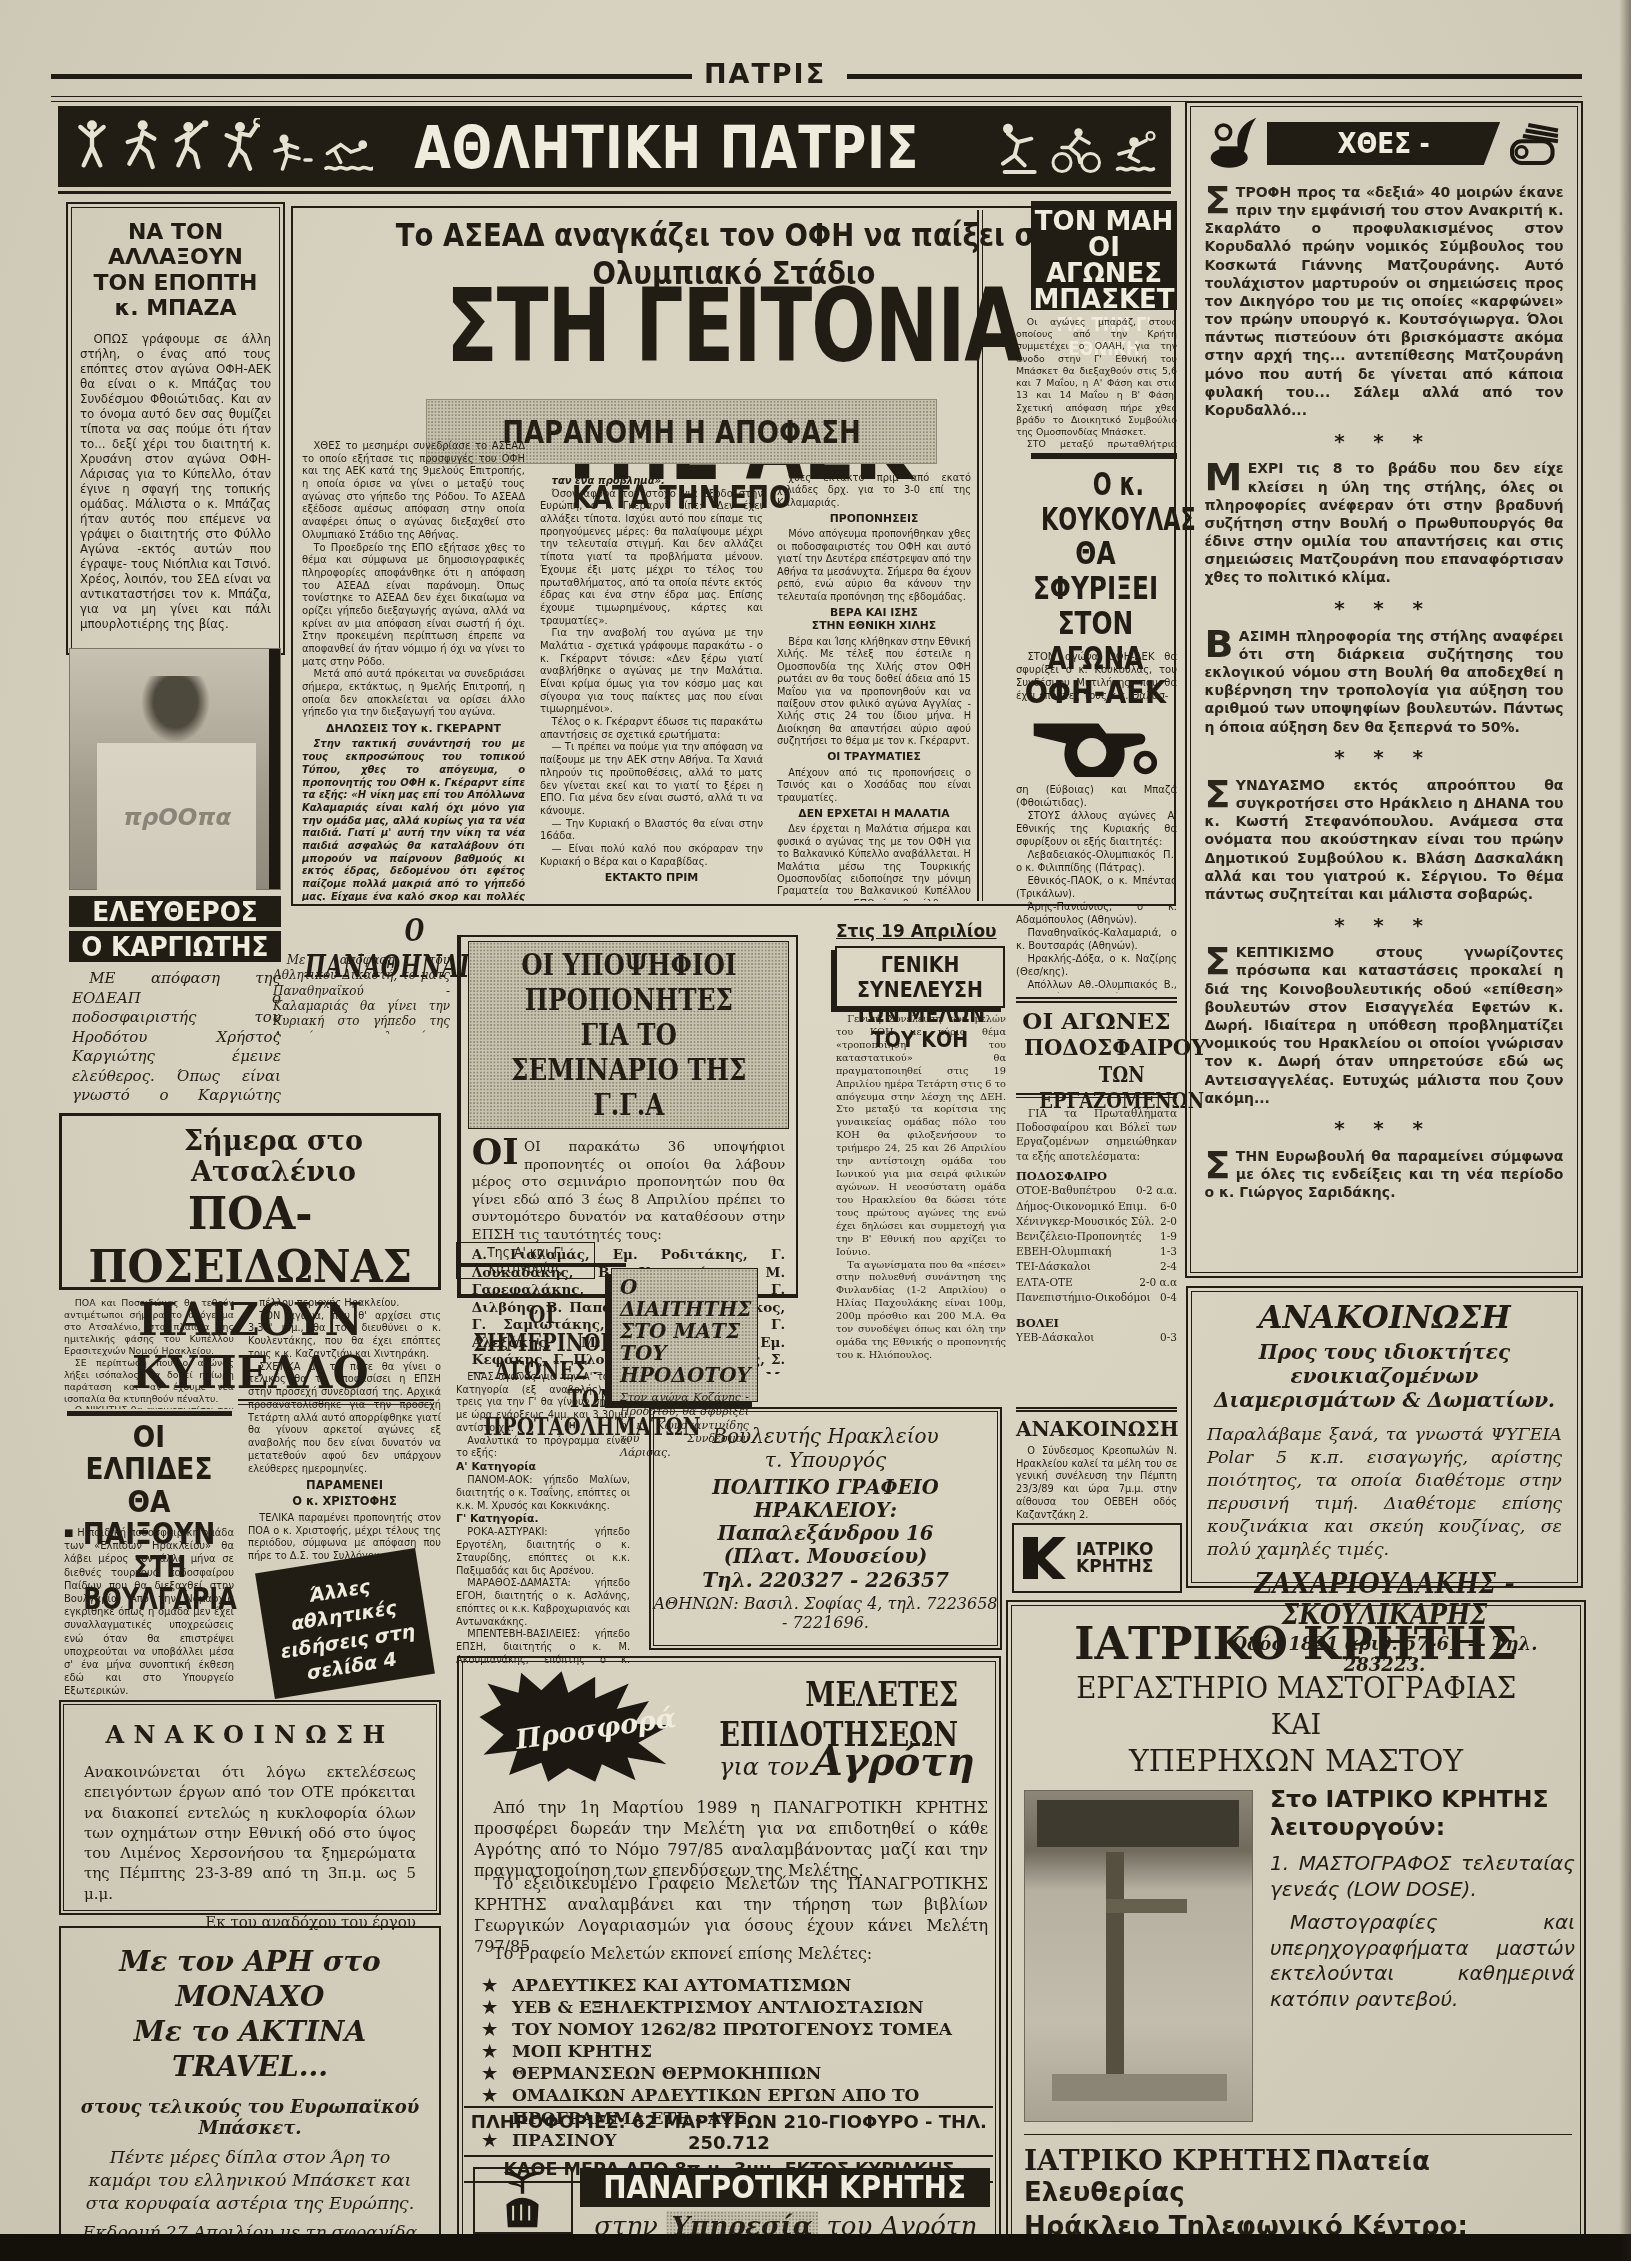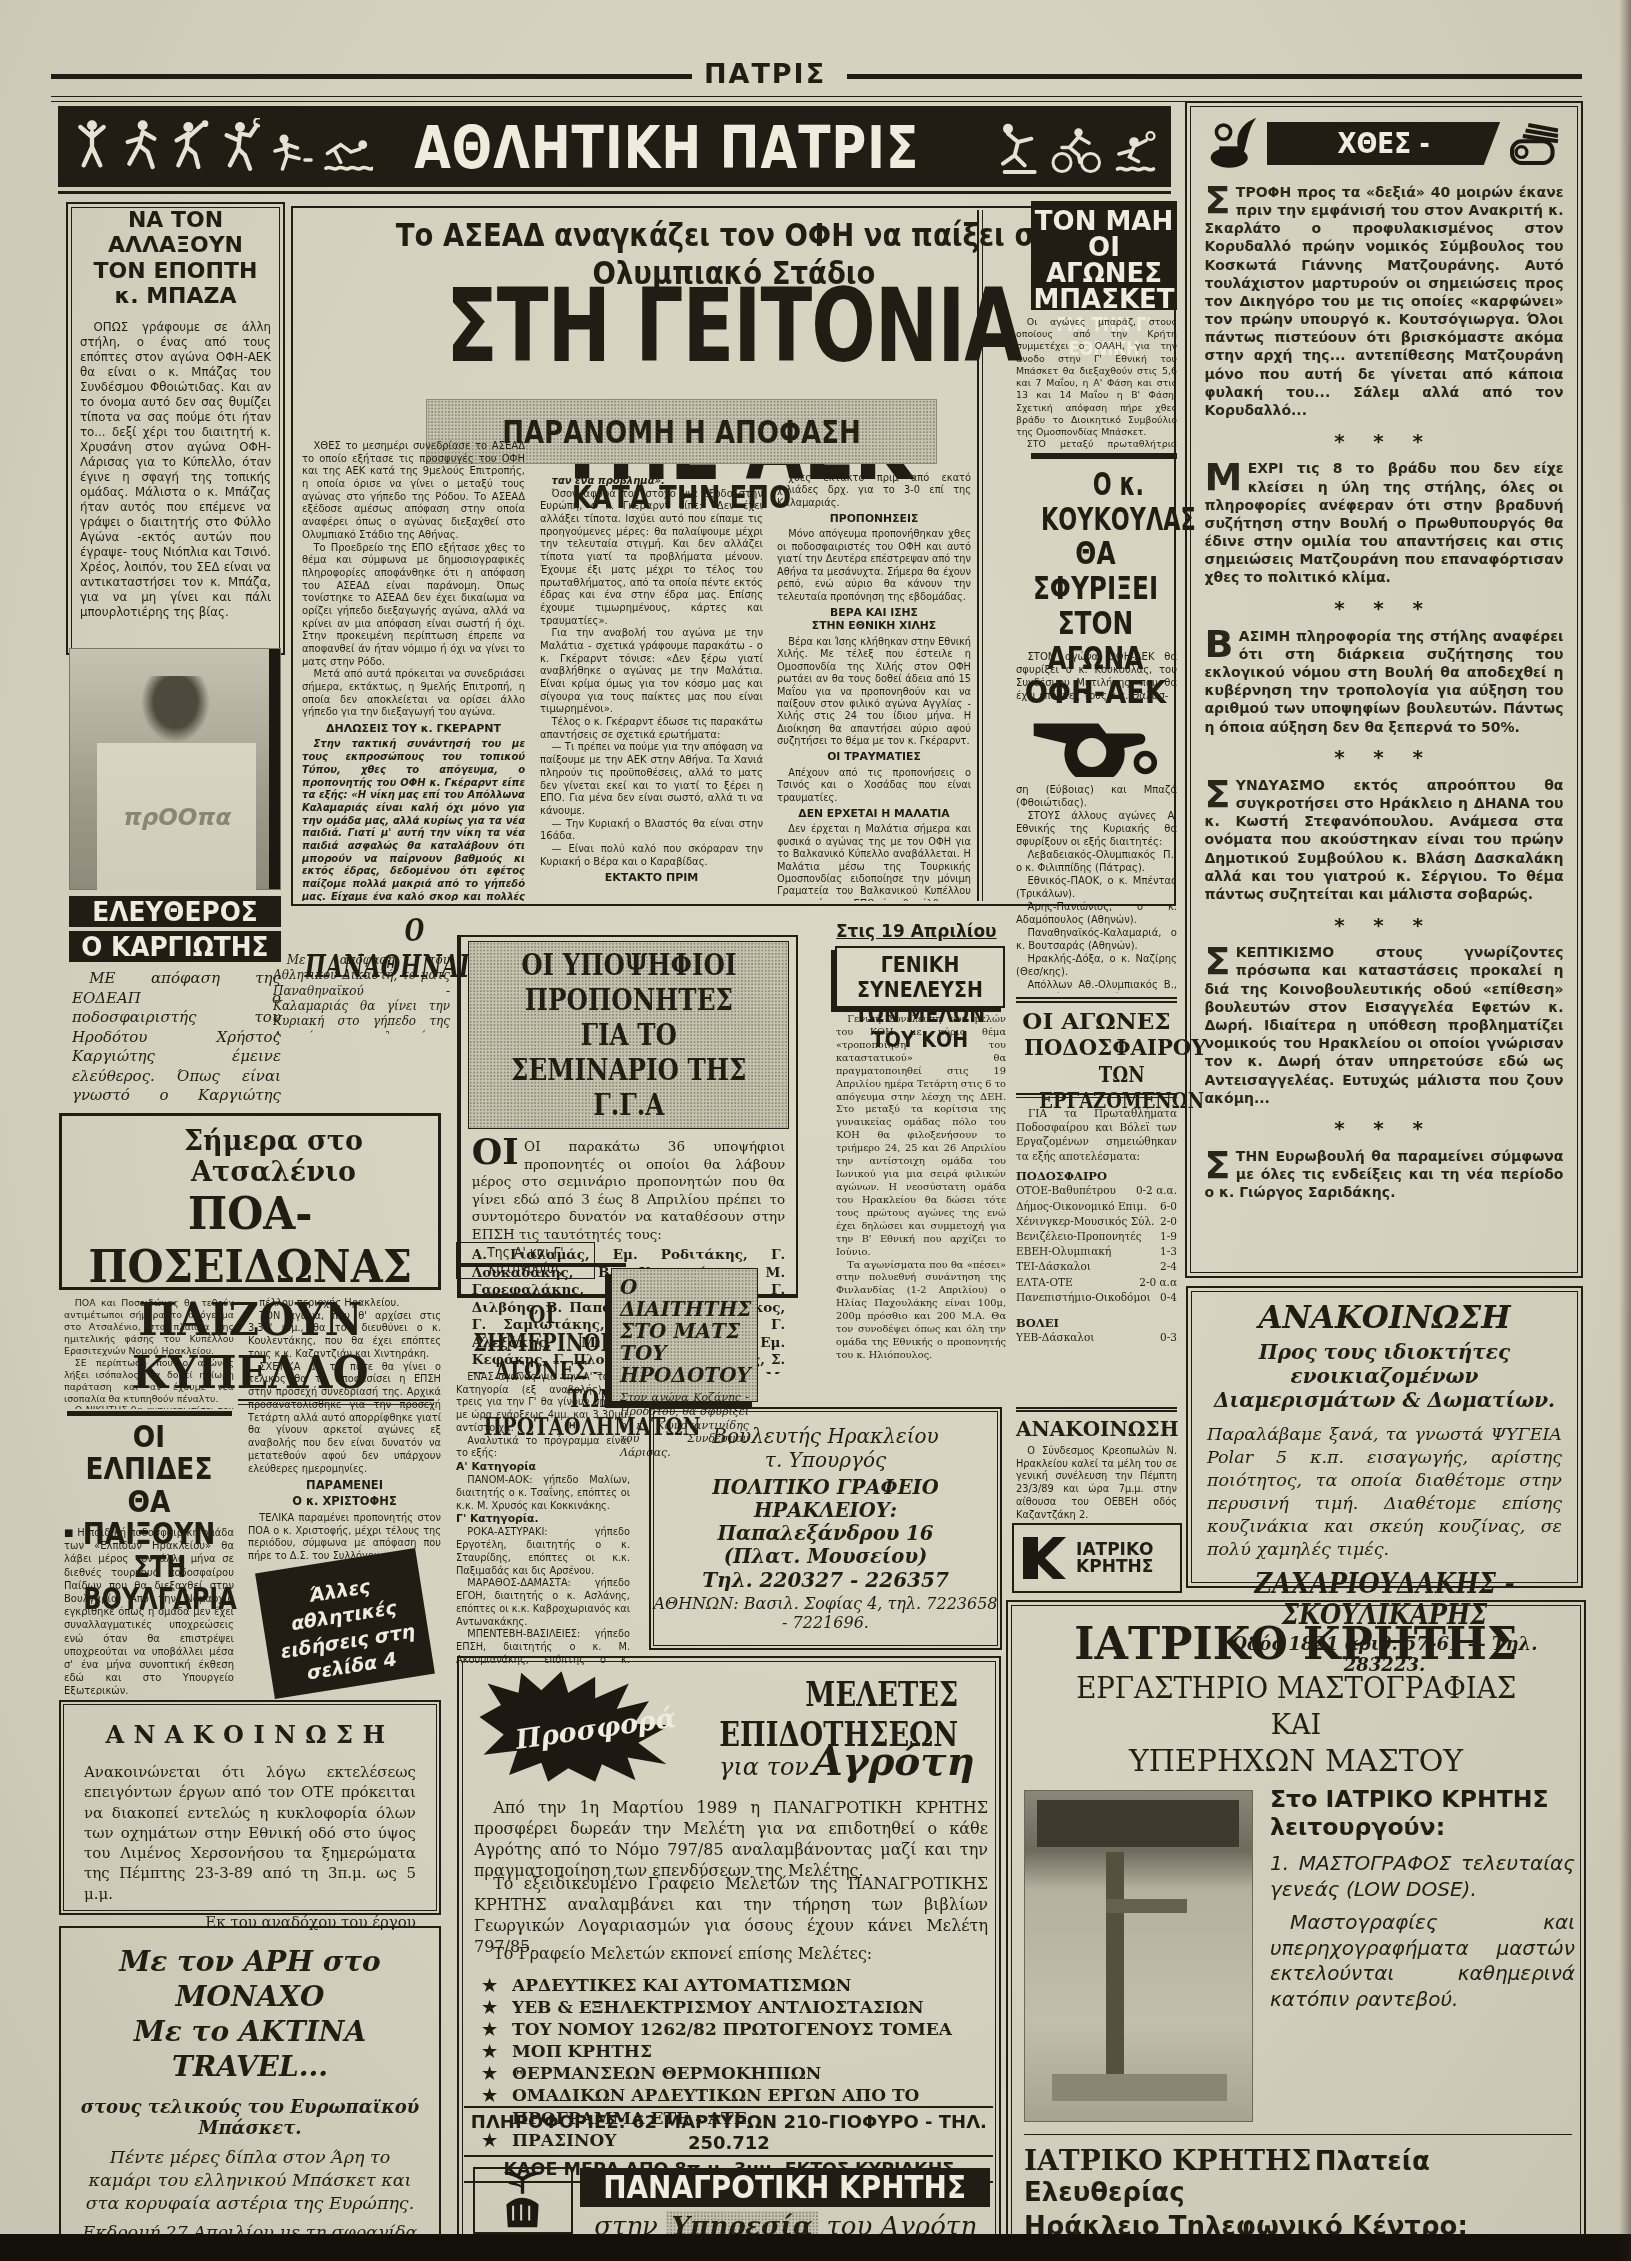--- a/index.html
+++ b/index.html
@@ -84,21 +84,21 @@
         </svg>
       <svg width="45" height="47" viewBox="0 0 30 30">
           <circle cx="14" cy="8" r="3.2" fill="#e6e2d2"></circle>
           <circle cx="25" cy="4" r="2.6" fill="none" stroke="#e6e2d2" stroke-width="1.6"></circle>
           <path d="M14 11l-3 7 6 3M11 14l-7 2M14 11l8-4M3 26c3-2 5 2 8 0s5 2 8 0 5 2 8 0" stroke="#e6e2d2" stroke-width="2.4" fill="none" stroke-linecap="round"></path>
         </svg>
     </div>
   </div>
   <div class="abs rule" style="left:58px;top:191px;width:1113px;height:2.7px"></div>
 
-  <div class="abs box1" style="left:66px;top:202px;width:219px;height:453px;outline:0.7px solid var(--ink);outline-offset:-6px;padding:3px 12px">
+  <div class="abs box1" style="left:66px;top:202px;width:219px;height:453px;outline:0.7px solid var(--ink);outline-offset:-6px;padding:15px 12px">
     <div class="c b" style="font-size:22px;line-height:1.15">ΝΑ ΤΟΝ ΑΛΛΑΞΟΥΝ</div>
     <div class="c b" style="font-size:22px;line-height:1.15">ΤΟΝ ΕΠΟΠΤΗ</div>
     <div class="c b" style="font-size:22px;line-height:1.15">κ. ΜΠΑΖΑ</div>
     <p class="p j clip" style="margin-top:12px;font-size:11.8px;line-height:1.27;height:317px">ΟΠΩΣ γράφουμε σε άλλη στήλη, ο ένας από τους επόπτες στον αγώνα ΟΦΗ-ΑΕΚ θα είναι ο κ. Μπάζας του Συνδέσμου Φθοιώτιδας. Και αν το όνομα αυτό δεν σας θυμίζει τίποτα να σας πούμε ότι ήταν το... δεξί χέρι του διαιτητή κ. Χρυσάνη στον αγώνα ΟΦΗ-Λάρισας για το Κύπελλο, όταν έγινε η σφαγή της τοπικής ομάδας. Μάλιστα ο κ. Μπάζας ήταν αυτός που επέμενε να γράψει ο διαιτητής στο Φύλλο Αγώνα -εκτός αυτών που έγραψε- τους Νιόπλια και Τσινό. Χρέος, λοιπόν, του ΣΕΔ είναι να αντικαταστήσει τον κ. Μπάζα, για να μη γίνει και πάλι μπουρλοτιέρης της βίας.</p>
   </div>
 
   <div class="abs" style="left:69px;top:648px;width:212px;height:242px;background:linear-gradient(180deg,#c6c1b0 0%,#b2ad9c 35%,#a09b8a 60%,#8e897a 100%);border:0.7px solid #7a7567">
     <div class="abs" style="left:65px;top:27px;width:81px;height:74px;background:radial-gradient(ellipse at 50% 35%,#4e493d 0 38%,rgba(0,0,0,0) 60%)"></div>
     <div class="abs" style="left:27px;top:94px;width:159px;height:147px;background:linear-gradient(180deg,#d9d4c3,#cfcaba)"></div>
     <div class="abs i b" style="left:40px;top:155px;width:135px;text-align:center;font-size:23px;color:#8a8577">πρΟΟπα</div>

